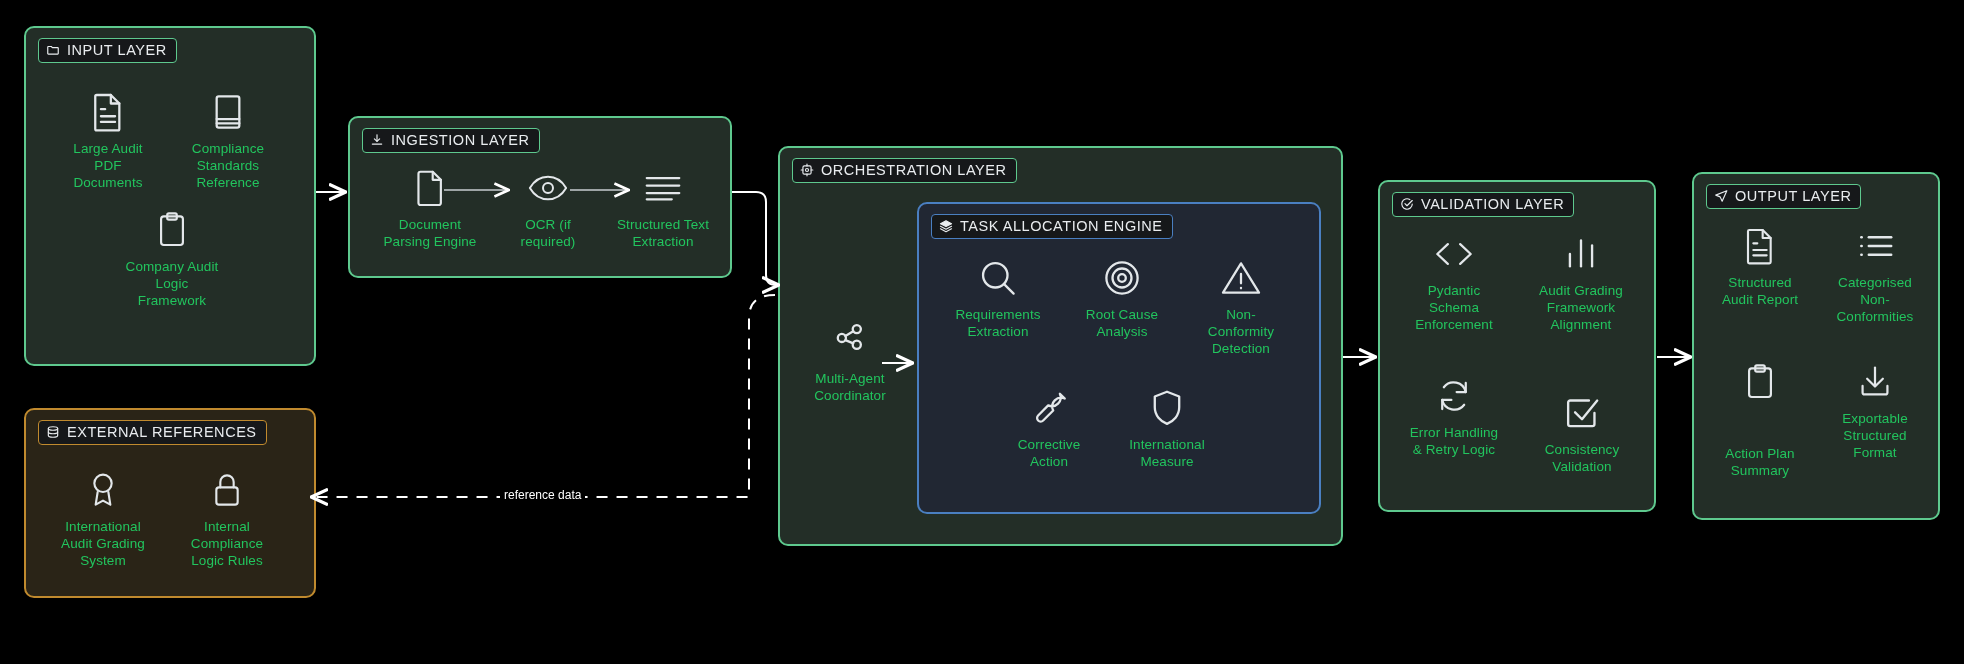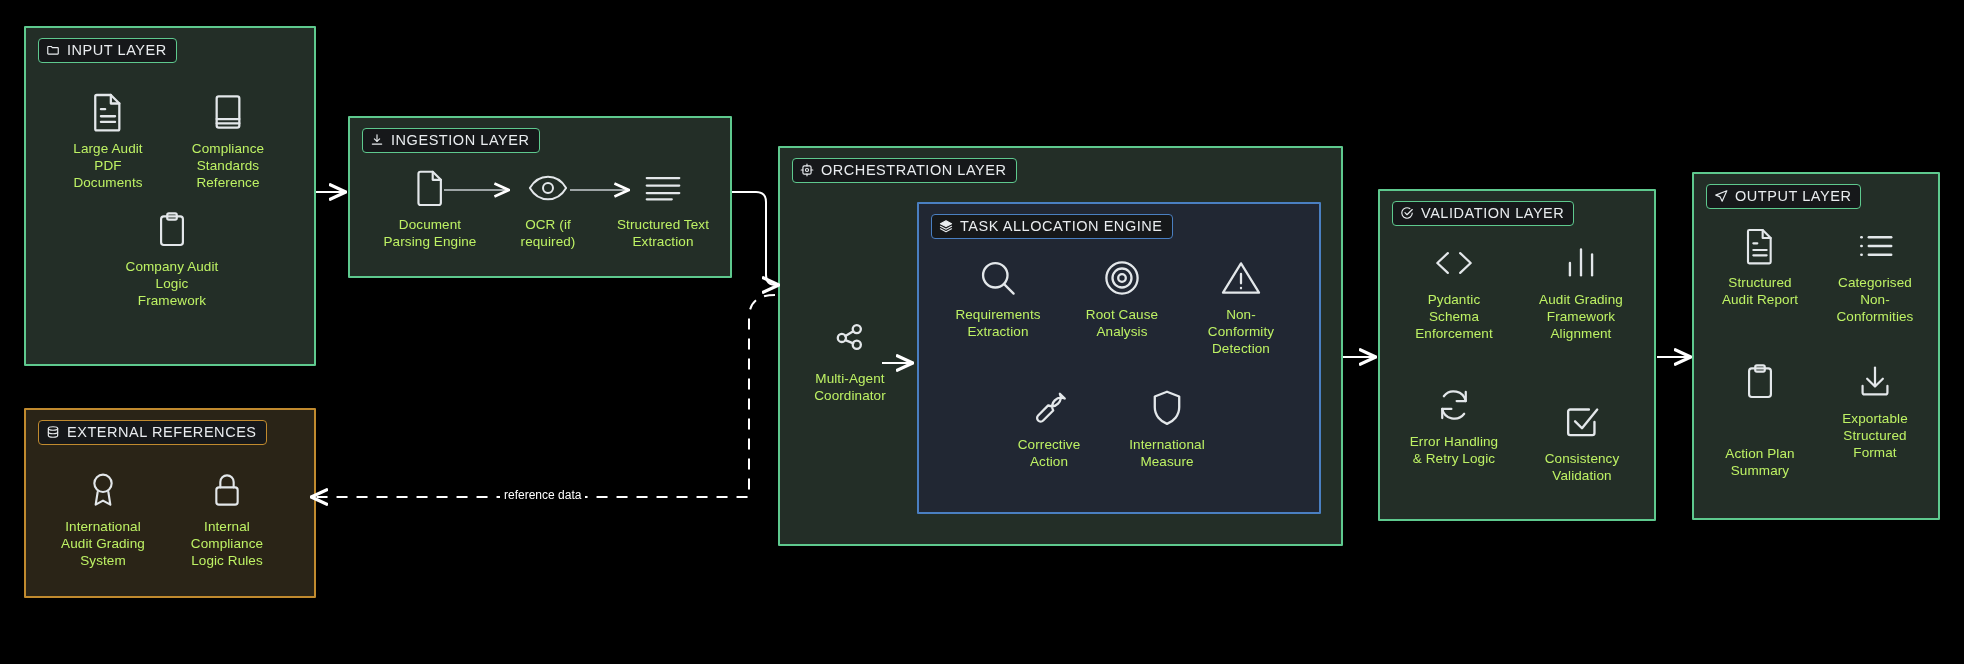--- a/index.html
+++ b/index.html
@@ -7,21 +7,21 @@
     width: 1964px; height: 664px;
     background: #000000;
     font-family: "Liberation Sans", sans-serif;
     overflow: hidden;
   }
   #stage { position: relative; width: 1964px; height: 664px; }
 
   
   .cluster {
     position: absolute;
-    border-radius: 1px;
+    border-radius: 10px;
     border: 2px solid #1d4ed8;
     background: #232d26;
   }
   .cluster.green  { border-color: #5ec98e; background: #232e27; }
   .cluster.orange { border-color: #c08a2e; background: #2a2417; }
   .cluster.blue   { border-color: #4a7fc1; background: #212733; }
 
   .cluster-label {
     position: absolute;
     top: 10px; left: 12px;
@@ -52,21 +52,21 @@
   }
   .node .ico {
     width: 44px; height: 44px;
     display: flex; align-items: center; justify-content: center;
     margin-bottom: 7px;
   }
   .node .ico svg { display: block; overflow: visible; }
   .node .cap {
     font-size: 13.5px;
     line-height: 1.25;
-    color: #bef264;
+    color: #22c55e;
     white-space: pre-line;
     letter-spacing: 0.1px;
   }
 
   
   #edges {
     position: absolute; inset: 0;
     width: 1964px; height: 664px;
     pointer-events: none;
     z-index: 2;
@@ -336,21 +336,21 @@
           <svg width="34" height="38" viewBox="0 0 24 28" fill="none" stroke="#e3e7ea" stroke-width="1.7" stroke-linecap="round" stroke-linejoin="round">
             <path d="M12 2 21 5.5v8c0 6-4.2 10.3-9 12.2C7.2 23.8 3 19.5 3 13.5v-8z"></path>
           </svg>
         </span>
         <span class="cap">International
 Measure</span>
       </div>
     </div>
   </div>
 
-  <div class="cluster green" style="left:1378px; top:180px; width:278px; height:332px;margin-top:9px;">
+  <div class="cluster green" style="left:1378px; top:180px; width:278px; height:332px;">
     <div class="cluster-label">
       <span>
         <svg width="14" height="14" viewBox="0 0 24 24" fill="none" stroke="#e9ecef" stroke-width="2" stroke-linecap="round" stroke-linejoin="round">
           <path d="M21 12a9 9 0 1 1-4.2-7.6"></path>
             <path d="M8.5 11.5 12 15l9-9"></path>
         </svg>
       </span>
       <span>VALIDATION LAYER</span>
     </div>
 

